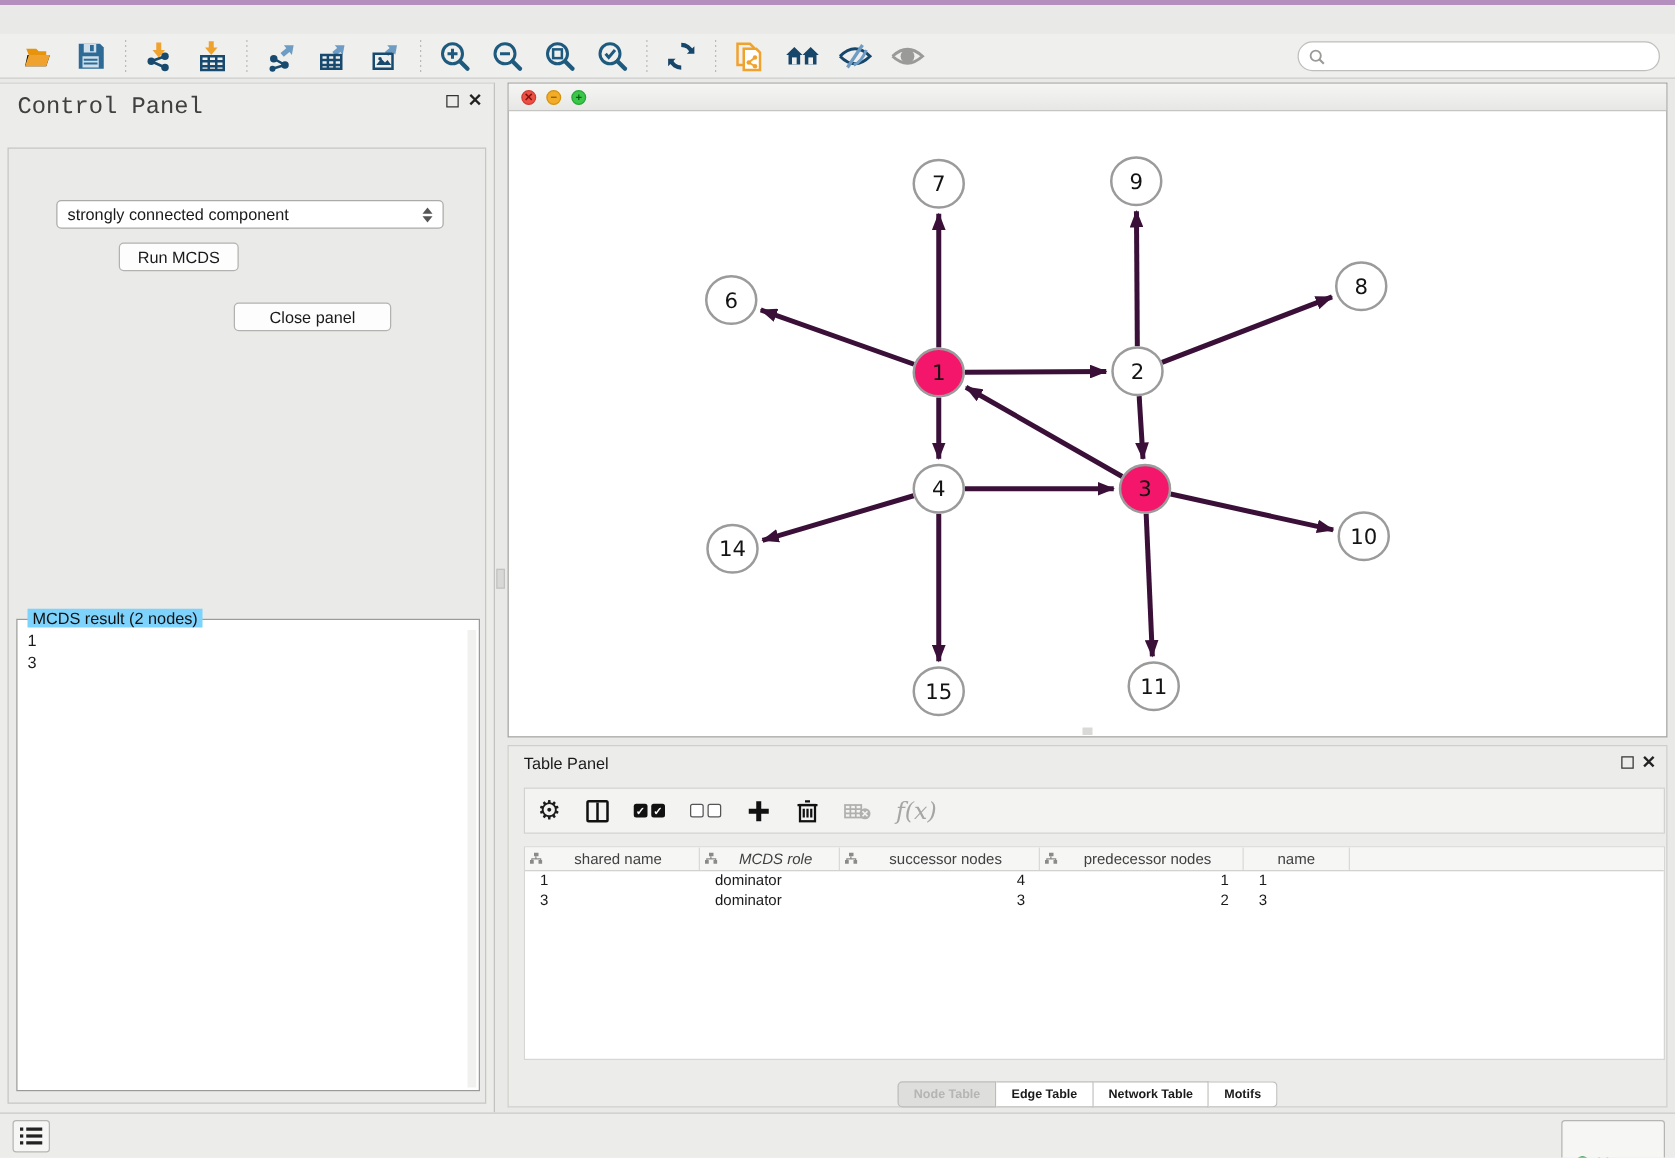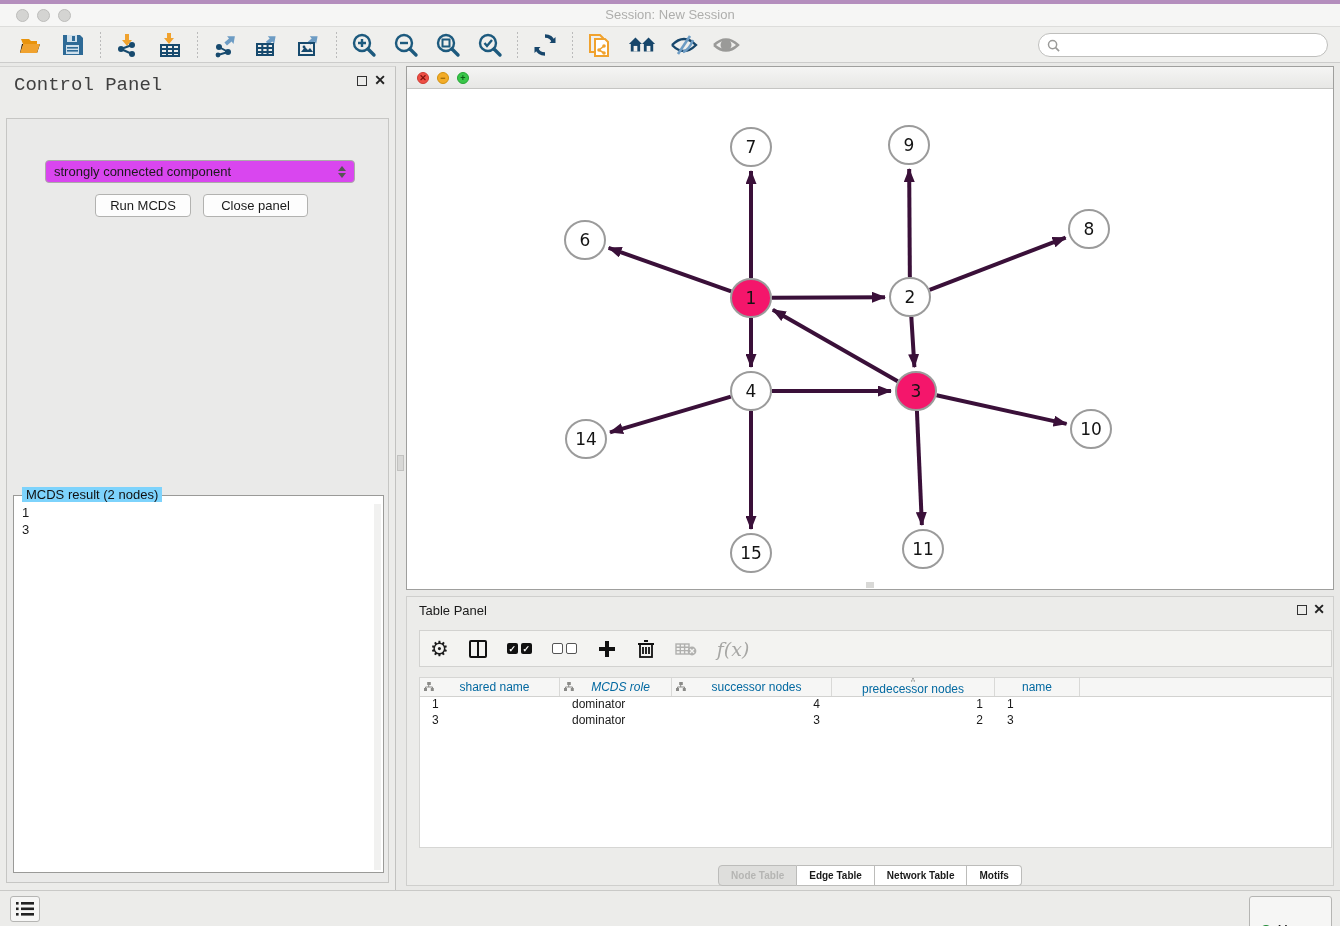--- a/index.html
+++ b/index.html
@@ -25,29 +25,29 @@
   .control-panel { position:absolute; left:0; top:66px; width:396px; height:824px; background:#ececea; border-right:1px solid #c2c2c0; border-top:1px solid #d4d4d2; }
   .cp-title { position:absolute; left:14px; top:7px; font-size:19px; color:#404040;font-family:Liberation Mono, monospace; }
   .panel-float { position:absolute; top:9px; width:10px; height:10px; border:1.5px solid #333; }
   .panel-close { position:absolute; top:5px; font-size:14px; font-weight:bold; color:#222; line-height:16px; }
   .cp-tabs { position:absolute; left:0; top:30px; width:100%; display:flex; justify-content:center; }
   .cp-tab { height:22px; padding:0 14px; background:#fff; border:1px solid #bcbcba; border-left:none; font-size:13px; display:flex; align-items:center; }
   .cp-tab:first-child { border-left:1px solid #bcbcba; border-radius:4px 0 0 4px; }
   .cp-tab.active { background:#e4e4e2; color:#b9b9b7; border-radius:5px; border:1px solid #c6c6c4; margin-left:2px; }
   .cp-body { position:absolute; left:6px; top:51px; width:383px; height:765px; background:#eaeae9; border:1px solid #c6c6c4; }
   .opt-label { position:absolute; left:0; width:100%; top:20px; text-align:center; font-size:13px; }
-  .dropdown { position:absolute; left:38px; top:41px; width:310px; height:23px; background:#d946ef; border:1px solid #ababa9; border-radius:4px; display:flex; align-items:center; padding:0 8px; font-size:13px; }
+  .dropdown { position:absolute; left:38px; top:41px; width:310px; height:23px; background:#ffffff; border:1px solid #ababa9; border-radius:4px; display:flex; align-items:center; padding:0 8px; font-size:13px; }
   .dropdown .dd-value { flex:1; }
   .dd-stepper { display:flex; flex-direction:column; gap:2px; align-items:center; }
   .dd-stepper i { width:0; height:0; border-left:4px solid transparent; border-right:4px solid transparent; display:block; }
   .dd-up { border-bottom:5px solid #555; }
   .dd-down { border-top:5px solid #555; }
   .cp-btn { position:absolute; top:75px; height:23px; background:#fdfdfd; border:1px solid #b2b2b0; border-radius:4px; font-size:13px; font-family:"Liberation Sans",sans-serif; display:flex; align-items:center; justify-content:center; }
   .btn-run { left:88px; width:96px; }
-  .btn-close { left:196px; width:105px; }
+  .btn-close { left:180px; width:126px;margin-top:48px; }
   .result-group { position:absolute; left:6px; top:376px; width:371px; height:378px; border:1px solid #9a9a98; background:#fff; }
   .result-legend { position:absolute; left:8px; top:-9px; background:#7dd3fc; padding:0 4px; font-size:13px; color:#111; }
   .result-text { position:absolute; left:2px; top:8px; right:10px; bottom:2px; background:#fff; font-size:13px; line-height:17px; padding-left:6px; white-space:pre-line; }
   .result-scroll { position:absolute; right:2px; top:8px; width:7px; bottom:2px; background:#f1f1f0; }
 
   
   .divider-handle { position:absolute; left:397px; top:455px; width:7px; height:16px; background:#d8d8d6; border:1px solid #c2c2c0; }
 
   
   .network-window { position:absolute; left:406px; top:66px; width:928px; height:524px; background:#fff; border:1px solid #9f9f9d; }
@@ -69,21 +69,21 @@
   .gear-glyph { font-size:21px; color:#1c1c1c; line-height:22px; }
   .col-icon { width:18px; height:18px; border:2.5px solid #111; border-radius:2px; position:relative; }
   .col-icon::after { content:""; position:absolute; left:50%; top:0; bottom:0; width:2px; background:#111; transform:translateX(-50%); }
   .cb-pair { display:flex; gap:3px; }
   .cb { width:11px; height:11px; border-radius:2px; }
   .cb-on { background:#111; color:#fff; font-size:9px; font-weight:bold; display:flex; align-items:center; justify-content:center; }
   .cb-off { border:1.5px solid #555; background:#fff; }
   .fx-glyph { font-family:"DejaVu Serif", serif; font-style:italic; font-size:19px; color:#a6a6a4; }
   .tp-table { position:absolute; left:12px; top:80px; width:913px; height:171px; background:#fff; border:1px solid #d6d6d4; }
   .tp-head { display:flex; height:19px; background:#f6f6f5; border-bottom:1px solid #d2d2d0; }
-  .tp-hcell { display:flex; align-items:center; border-right:1px solid #d9d9d7; font-size:12px; color:#0369a1; padding:0 4px; }
+  .tp-hcell { display:flex; align-items:center; border-right:1px solid #d9d9d7; font-size:12px; color:#404040; padding:0 4px; }
   .tp-hcell .hlabel { flex:1; text-align:center; }
   .tp-row { display:flex; height:16px; font-size:12px; }
   .tp-cell { padding:0 12px; overflow:hidden; white-space:nowrap; }
   .tp-tabs { position:absolute; left:0; right:0; top:268px; display:flex; justify-content:center; }
   .tp-tab { height:21px; padding:0 12px; display:flex; align-items:center; background:#fff; border:1px solid #bcbcba; border-left:none; font-size:10px; font-weight:bold; }
   .tp-tab:first-child { border-left:1px solid #bcbcba; border-radius:4px 0 0 4px; }
   .tp-tab:last-child { border-radius:0 4px 4px 0; }
   .tp-tab.active { background:#dededc; color:#b5b5b3; }
 
   
@@ -91,28 +91,20 @@
   .list-button { position:absolute; left:10px; top:5px; width:30px; height:26px; background:#f6f6f5; border:1px solid #b5b5b3; border-radius:3px; display:flex; align-items:center; justify-content:center; }
   .memory-button { position:absolute; right:8px; top:5px; height:42px; padding:0 10px; background:#f6f6f5; border:1px solid #b5b5b3; border-radius:3px; display:flex; align-items:flex-end; gap:6px; font-size:12px; }
   .mem-dot { width:12px; height:12px; border-radius:50%; background:#1e8a34; }
 </style>
 </head>
 <body>
 
 <div class="app">
 
   <div class="purple-strip"></div>
-  <div class="titlebar">
-    <div class="mac-dots">
-      <div class="mac-dot"></div>
-      <div class="mac-dot"></div>
-      <div class="mac-dot"></div>
-    </div>
-    <div class="win-title">Session: New Session</div>
-  </div>
 
   <div class="toolbar">
     <div class="tb-icon">
       <svg width="26" height="26" viewBox="0 0 26 26">
           <path d="M3 7 h8 l2 2 h6 v3 H5 z" fill="#e8930c"></path>
           <path d="M4 12 h18 l-3 9 H2 z" fill="#f2a droppable"></path>
           <path d="M5 12 h17 l-3 9 H2 z" fill="#f0a22e"></path>
         </svg>
     </div>
     <div class="tb-icon">
@@ -400,21 +392,21 @@
             <svg width="10" height="10" viewBox="0 0 10 10">
               <g fill="#8a8a88">
                 <rect x="3.2" y="0" width="3.6" height="3"></rect>
                 <rect x="0" y="6" width="3" height="3"></rect>
                 <rect x="6.8" y="6" width="3" height="3"></rect>
                 <path d="M4.7 3 v2 M1.5 6 v-1 h7 v1" stroke="#8a8a88" fill="none" stroke-width="1"></path>
               </g>
             </svg>
             <span class="hlabel">successor nodes</span>
           </div>
-          <div class="tp-hcell" style="width: 163px; flex-direction: column;">
+          <div class="tp-hcell" style="width: 163px;">
             <svg width="10" height="10" viewBox="0 0 10 10">
               <g fill="#8a8a88">
                 <rect x="3.2" y="0" width="3.6" height="3"></rect>
                 <rect x="0" y="6" width="3" height="3"></rect>
                 <rect x="6.8" y="6" width="3" height="3"></rect>
                 <path d="M4.7 3 v2 M1.5 6 v-1 h7 v1" stroke="#8a8a88" fill="none" stroke-width="1"></path>
               </g>
             </svg>
             <span class="hlabel">predecessor nodes</span>
           </div>

